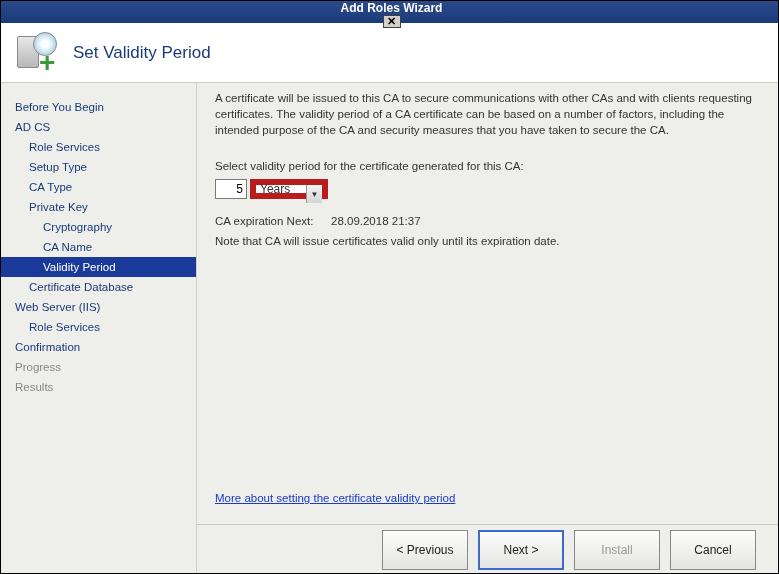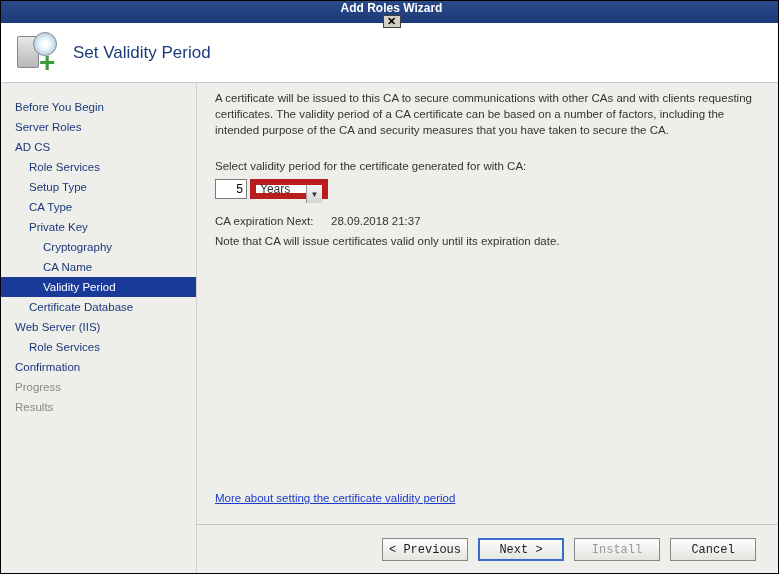--- a/index.html
+++ b/index.html
@@ -175,25 +175,25 @@
     border-top: 1px solid #c8c8c4;
     display: flex;
     align-items: center;
     justify-content: flex-end;
     gap: 10px;
     padding-right: 22px;
     background: #eeeeea;
   }
   .btn {
     width: 86px;
-    height: 23px;
+    height: 40px;
     background: linear-gradient(to bottom, #fdfdfd, #e4e4e0);
     border: 1px solid #888;
     font-size: 12px;
-    font-family: Liberation Mono, monospace;
+    font-family: Liberation Sans, sans-serif;
     cursor: pointer;
     display: flex;
     align-items: center;
     justify-content: center;
     color: #222;
   }
   .btn.default {
     border: 1px solid #3a6aca;
     box-shadow: 0 0 0 1px #3a6aca inset;
   }
@@ -217,42 +217,41 @@
     <div class="server-box"></div>
     <div class="disc"></div>
     <div class="plus">+</div>
   </div>
   <div class="page-title">Set Validity Period</div>
 </div>
 
 <div class="body-area">
   <div class="sidebar" id="sidebar">
       <div class="nav-item lvl1">Before You Begin</div>
-      <div class="nav-item lvl1">Server Roles</div>
       <div class="nav-item lvl1">AD CS</div>
       <div class="nav-item lvl2">Role Services</div>
       <div class="nav-item lvl2">Setup Type</div>
       <div class="nav-item lvl2">CA Type</div>
       <div class="nav-item lvl2">Private Key</div>
       <div class="nav-item lvl3">Cryptography</div>
       <div class="nav-item lvl3">CA Name</div>
       <div class="nav-item lvl3 selected">Validity Period</div>
       <div class="nav-item lvl2">Certificate Database</div>
       <div class="nav-item lvl1">Web Server (IIS)</div>
       <div class="nav-item lvl2">Role Services</div>
       <div class="nav-item lvl1">Confirmation</div>
       <div class="nav-item lvl1 dim">Progress</div>
       <div class="nav-item lvl1 dim">Results</div>
     </div>
 
   <div class="main">
     <div class="content">
       <div class="intro">A certificate will be issued to this CA to secure communications with other CAs and with clients requesting certificates. The validity period of a CA certificate can be based on a number of factors, including the intended purpose of the CA and security measures that you have taken to secure the CA.</div>
 
-      <div class="label-row">Select validity period for the certificate generated for with CA:</div>
+      <div class="label-row">Select validity period for the certificate generated for this CA:</div>
       <div class="input-row">
         <input class="num-input" value="5" style="">
         <div class="select-wrap">
           <span>Years</span>
           <div class="select-arrow">▼</div>
         </div>
       </div>
 
       <div class="exp-row">
         <span class="exp-label">CA expiration Next:</span>

